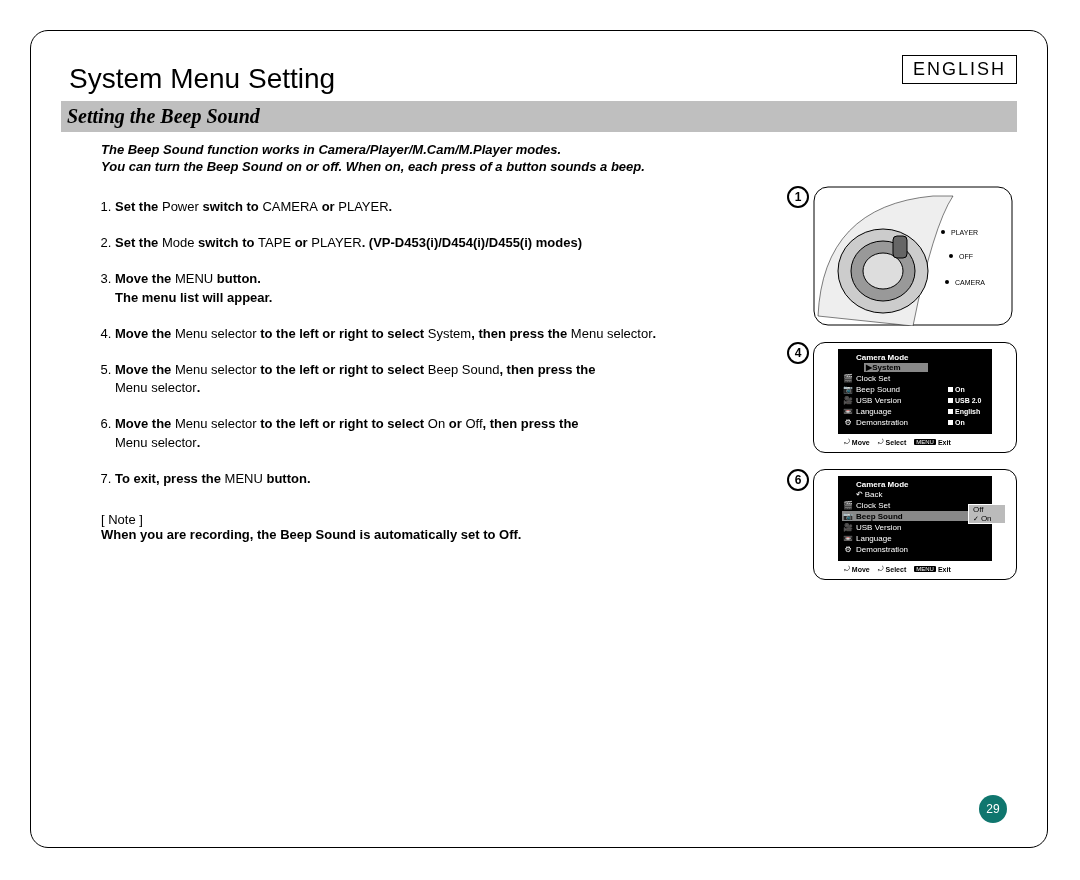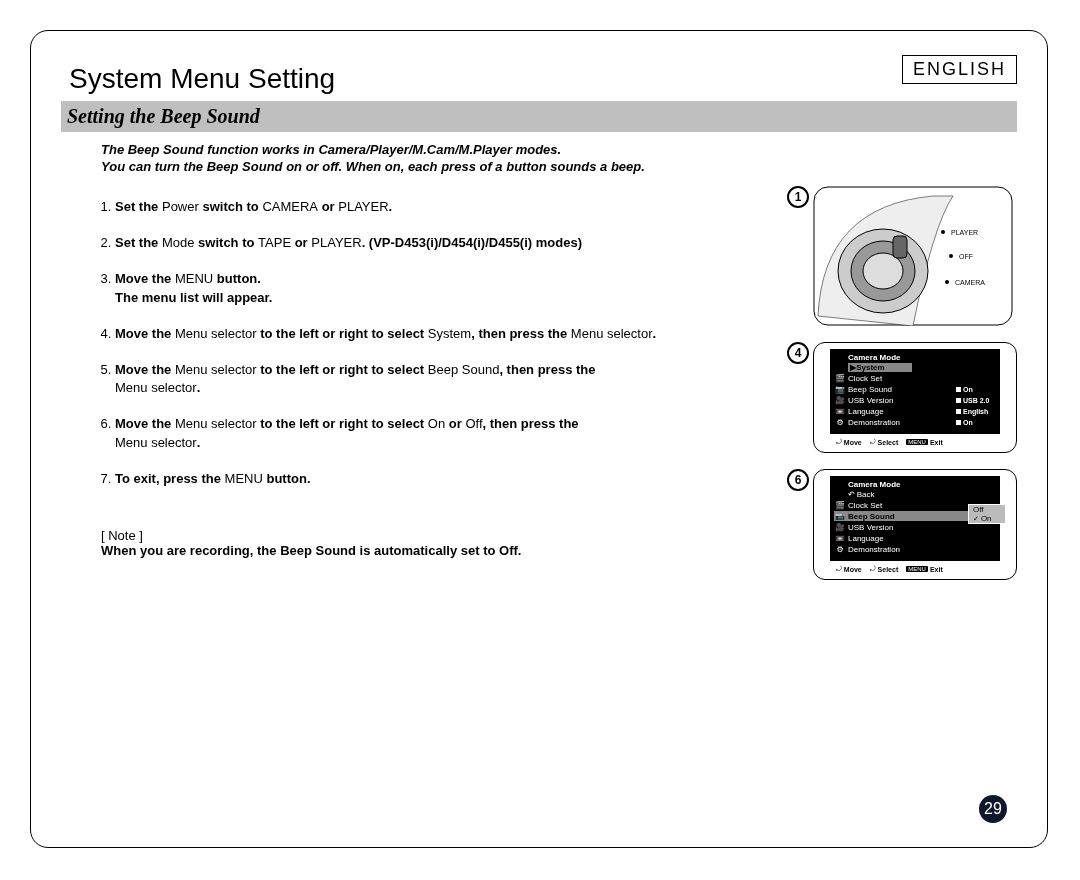--- a/index.html
+++ b/index.html
@@ -64,21 +64,21 @@
   ol.main {
     list-style: decimal;
     padding-left: 24px;
     margin: 12px 0;
   }
   ol.main > li {
     margin-bottom: 18px;
     line-height: 1.4;
   }
   .b { font-weight: bold; }
-  .note-block { margin-top: 40px; margin-left: 10px; }
+  .note-block { margin-top: 24px; margin-left: 10px; }
   .figs {
     width: 230px;
     position: relative;
     margin-top: 0px;
   }
   .circ-num {
     display: inline-flex;
     width: 18px; height: 18px;
     border: 2px solid #000;
     border-radius: 50%;
@@ -91,37 +91,37 @@
   .fig-row {
     display: flex;
     align-items: flex-start;
     margin-bottom: 16px;
   }
   .fig1 svg { display: block; }
   .menu-box {
     width: 200px;
     border: 1px solid #000;
     border-radius: 12px;
-    padding: 6px 16px;
+    padding: 6px 24px;
     font-size: 8px;
     position: relative;
   }
   .menu-screen {
     background: #000;
     color: #fff;
     padding: 4px 4px 6px 4px;
   }
   .menu-title { font-weight: bold; font-size: 8px; margin-bottom: 1px; padding-left: 14px; }
   .sys-hdr {
     background: #888;
     color: #000;
     font-weight: bold;
     padding: 0 2px;
     display: inline-block;
-    margin-left: 14px;
+    margin-left: 22px;
     font-size: 8px;
     width: 60px;
   }
   .menu-row {
     display: flex;
     align-items: center;
     font-size: 8px;
     margin: 1px 0;
     height: 10px;
   }
@@ -156,26 +156,26 @@
     font-size: 8px;
     width: 36px;
   }
   .dropdown .opt { padding: 0 4px; }
   .dropdown .opt.sel:before { content:"✓"; margin-right:2px; font-size:7px;}
   .page-num-circle {
     position: absolute;
     right: 40px;
     bottom: 24px;
     width: 28px; height: 28px;
-    background: #0f172a;
+    background: #0f766e;
     color: #fff;
     border-radius: 50%;
     display: flex;
     align-items: center; justify-content: center;
-    font-size: 16px;
+    font-size: 12px;
   }
   .back-arrow:before { content: "\21B6"; font-size:8px; margin-right:2px;}
 </style>
 </head>
 <body>
 
 <div class="page">
 
   <div class="lang-box">ENGLISH</div>
 

